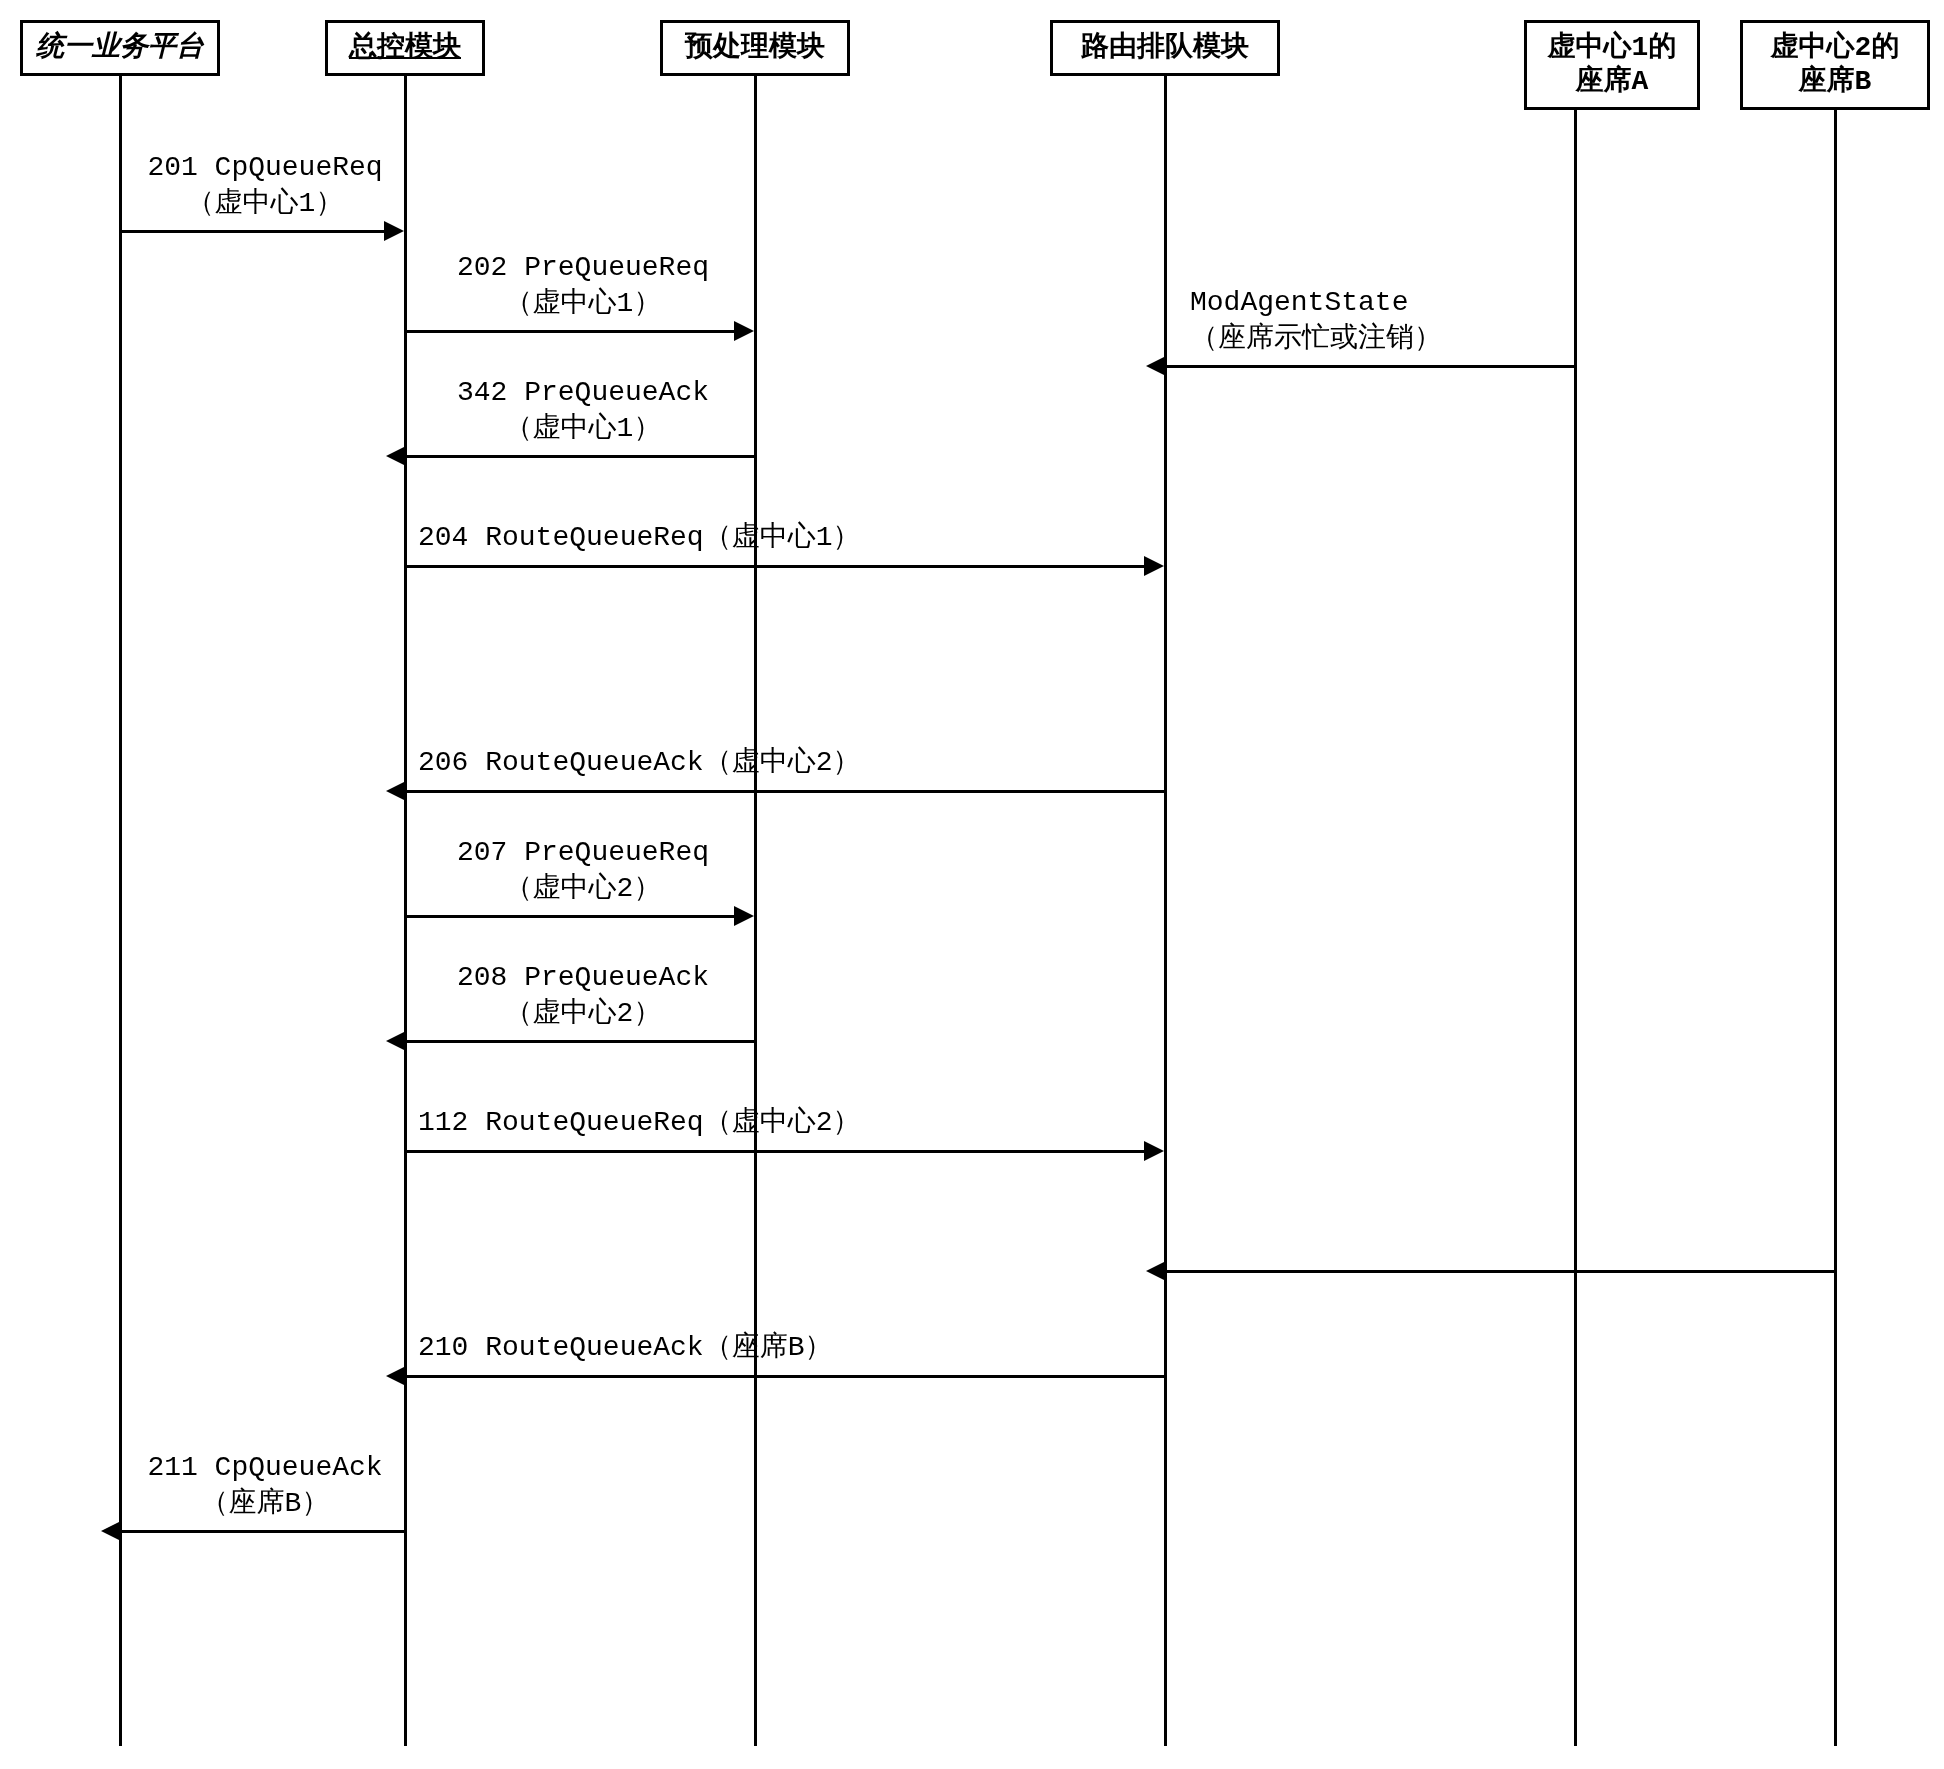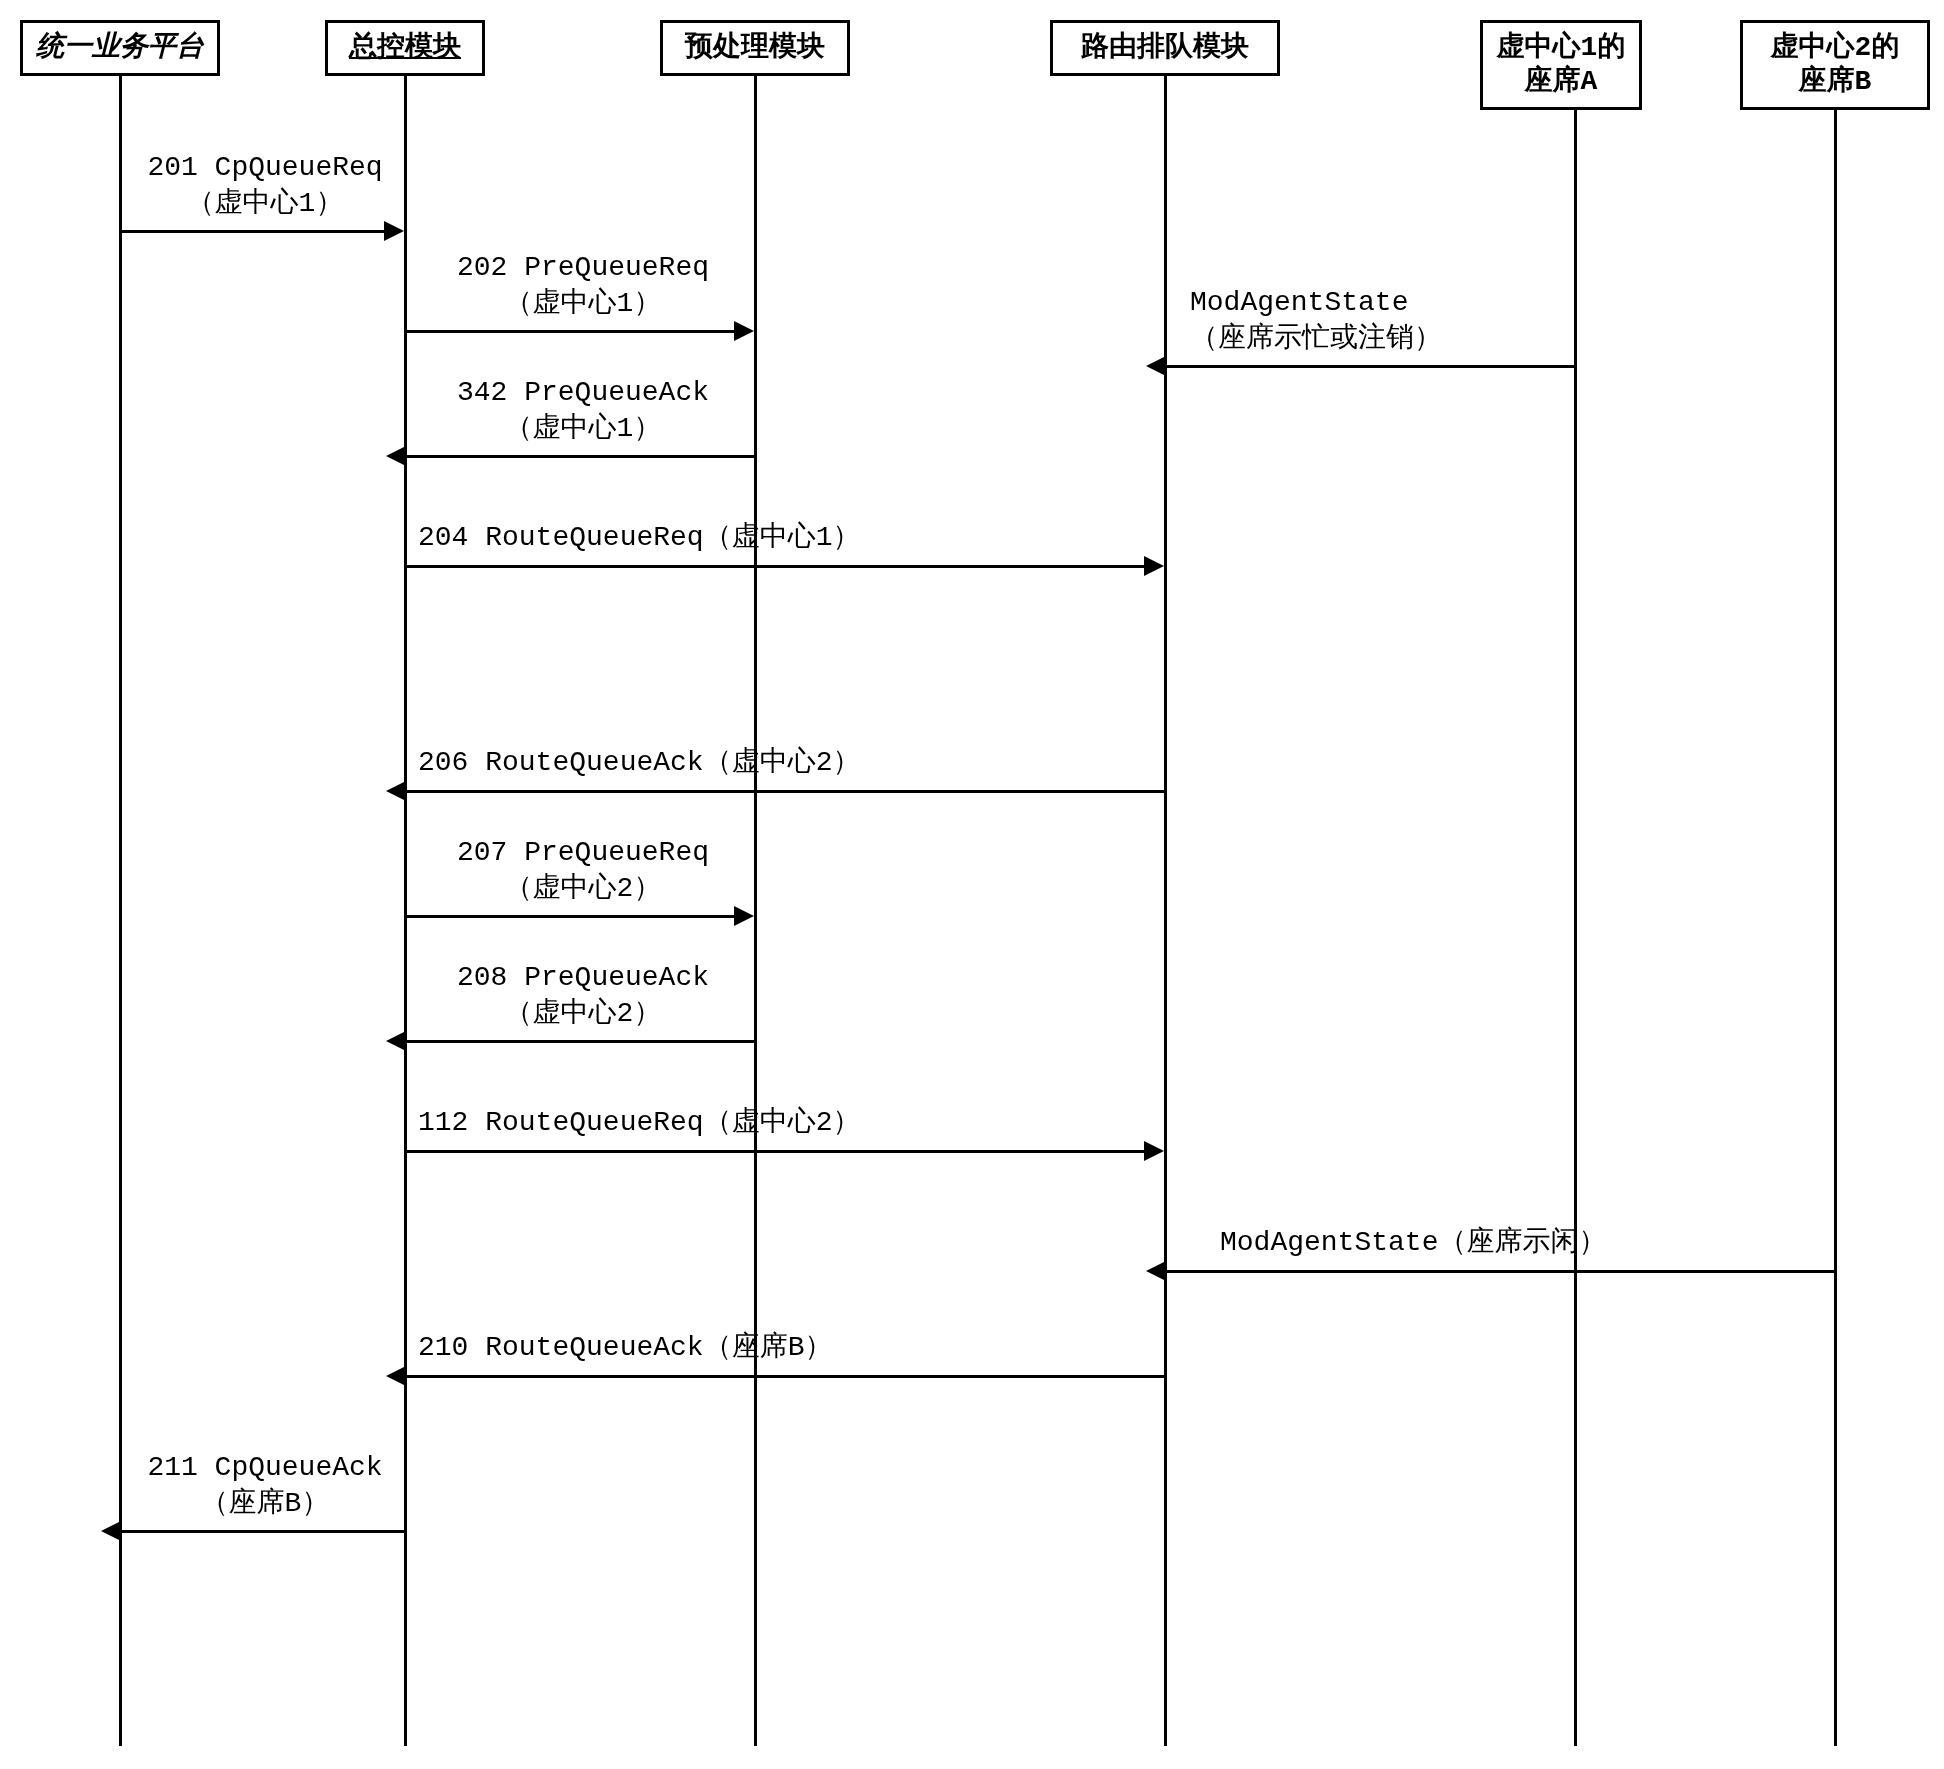--- a/index.html
+++ b/index.html
@@ -76,21 +76,21 @@
 </style>
 </head>
 <body>
 
 <div class="diagram">
 
   <div class="participant" style="left:0px; width:200px; height:56px;font-style:italic;">统一业务平台</div>
   <div class="participant" style="left:305px; width:160px; height:56px;text-decoration:underline;">总控模块</div>
   <div class="participant" style="left:640px; width:190px; height:56px;">预处理模块</div>
   <div class="participant" style="left:1030px; width:230px; height:56px;">路由排队模块</div>
-  <div class="participant" style="left:1460px; width:162px; height:90px;">虚中心1的
+  <div class="participant" style="left:1504px; width:176px; height:90px;">虚中心1的
 座席A</div>
   <div class="participant" style="left:1720px; width:190px; height:90px;">虚中心2的
 座席B</div>
 
   <div class="lifeline" style="left:99px;  top:56px;  height:1670px;"></div>
   <div class="lifeline" style="left:384px; top:56px;  height:1670px;"></div>
   <div class="lifeline" style="left:734px; top:56px;  height:1670px;"></div>
   <div class="lifeline" style="left:1144px; top:56px; height:1670px;"></div>
   <div class="lifeline" style="left:1554px; top:90px; height:1636px;"></div>
   <div class="lifeline" style="left:1814px; top:90px; height:1636px;"></div>
@@ -131,21 +131,20 @@
 
   <div class="msg-label" style="left:398px; top:940px; width:330px;">208 PreQueueAck
 （虚中心2）</div>
   <div class="arrow-line" style="left:386px; top:1020px; width:348px;"></div>
   <div class="arrow-head-left" style="left:366px; top:1011px;"></div>
 
   <div class="msg-label" style="left:398px; top:1085px; width:740px; text-align:left;">112 RouteQueueReq（虚中心2）</div>
   <div class="arrow-line" style="left:386px; top:1130px; width:738px;"></div>
   <div class="arrow-head-right" style="left:1124px; top:1121px;"></div>
 
-  <div class="msg-label" style="left:1200px; top:1205px; width:600px; text-align:left;">ModAgentState（座席示闲）</div>
   <div class="arrow-line" style="left:1146px; top:1250px; width:668px;"></div>
   <div class="arrow-head-left" style="left:1126px; top:1241px;"></div>
 
   <div class="msg-label" style="left:398px; top:1310px; width:740px; text-align:left;">210 RouteQueueAck（座席B）</div>
   <div class="arrow-line" style="left:386px; top:1355px; width:758px;"></div>
   <div class="arrow-head-left" style="left:366px; top:1346px;"></div>
 
   <div class="msg-label" style="left:110px; top:1430px; width:270px;">211 CpQueueAck
 （座席B）</div>
   <div class="arrow-line" style="left:101px; top:1510px; width:283px;"></div>

